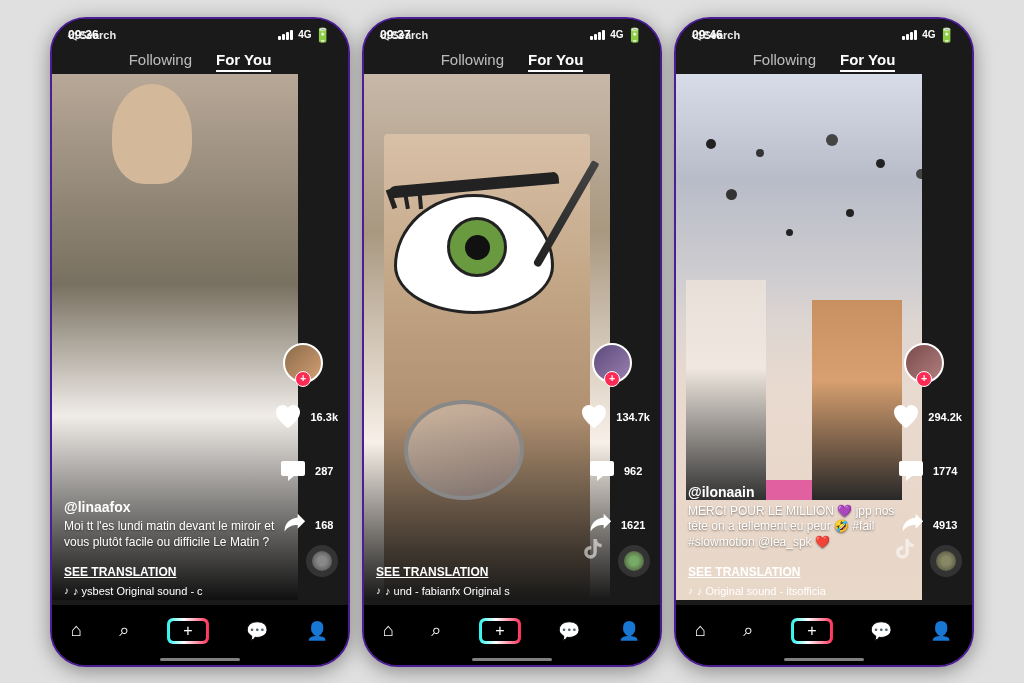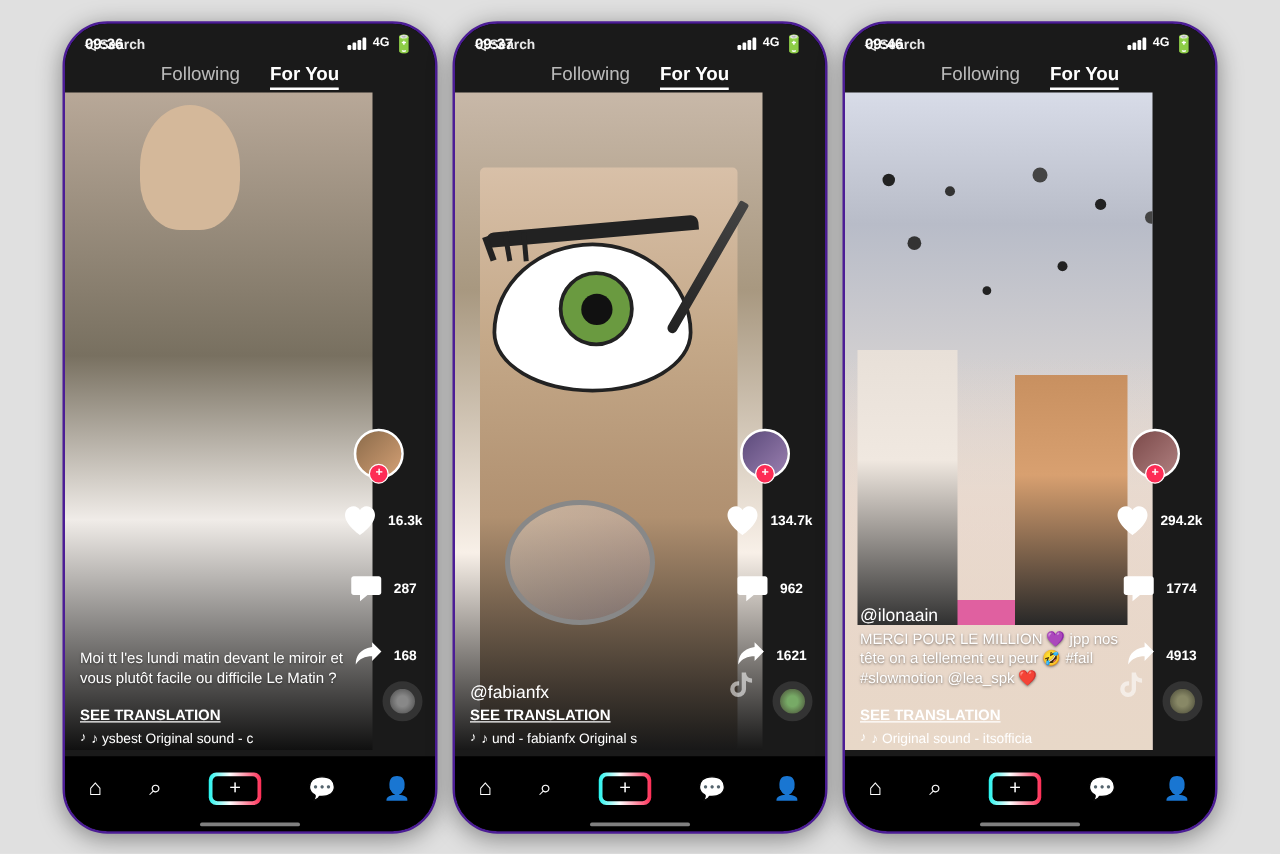--- a/index.html
+++ b/index.html
@@ -172,21 +172,21 @@
     .bottom-content {
       position: absolute;
       bottom: 68px;
       left: 12px;
       right: 55px;
       z-index: 20;
       color: #fff;
     }
     .username {
       font-size: 14px;
-      font-weight: 400;
+      font-weight: 700;
       margin-bottom: 4px;
     }
     .caption {
       font-size: 12px;
       line-height: 1.3;
       margin-bottom: 14px;
       text-shadow: 0 1px 2px rgba(0,0,0,0.5);
     }
     .see-translation {
       font-size: 12px;
@@ -418,20 +418,21 @@
               <path d="M20 3 L28 11 L20 19 L20 15 C14 15 9 17 6 22 C6 15 9 9 20 7 Z" fill="white"></path>
             </svg>
           </div>
           <span class="action-count">168</span>
         </div>
       </div>
 
       <div class="music-disc"></div>
 
       <div class="bottom-content">
+        <div class="username">@linaafox</div>
         <div class="caption">Moi tt l'es lundi matin devant le miroir et
 vous plutôt facile  ou difficile Le Matin ?</div>
         <div class="see-translation">SEE TRANSLATION</div>
         <div class="sound-info">
           <span class="music-note">♪</span>
           <span>♪ ysbest   Original sound - c</span>
         </div>
       </div>
 
       <div class="bottom-nav">
@@ -538,21 +539,20 @@
 
       <div class="music-disc"></div>
 
       <div class="tiktok-watermark">
         <svg width="24" height="24" viewBox="0 0 24 24">
           <path d="M19.59 6.69a4.83 4.83 0 01-3.77-4.25V2h-3.45v13.67a2.89 2.89 0 01-2.88 2.5 2.89 2.89 0 01-2.89-2.89 2.89 2.89 0 012.89-2.89c.28 0 .54.04.79.1V9.01a6.35 6.35 0 00-.79-.05 6.34 6.34 0 00-6.34 6.34 6.34 6.34 0 006.34 6.34 6.34 6.34 0 006.33-6.34V8.69a8.24 8.24 0 004.82 1.54V6.79a4.84 4.84 0 01-1.05-.1z" fill="white" opacity="0.8"></path>
         </svg>
       </div>
 
       <div class="bottom-content">
-        <div class="username">@fabianfx</div>
         <div class="see-translation">SEE TRANSLATION</div>
         <div class="sound-info">
           <span class="music-note">♪</span>
           <span>♪ und - fabianfx   Original s</span>
         </div>
       </div>
 
       <div class="bottom-nav">
         <div class="nav-item">
           <span class="nav-icon">⌂</span>

